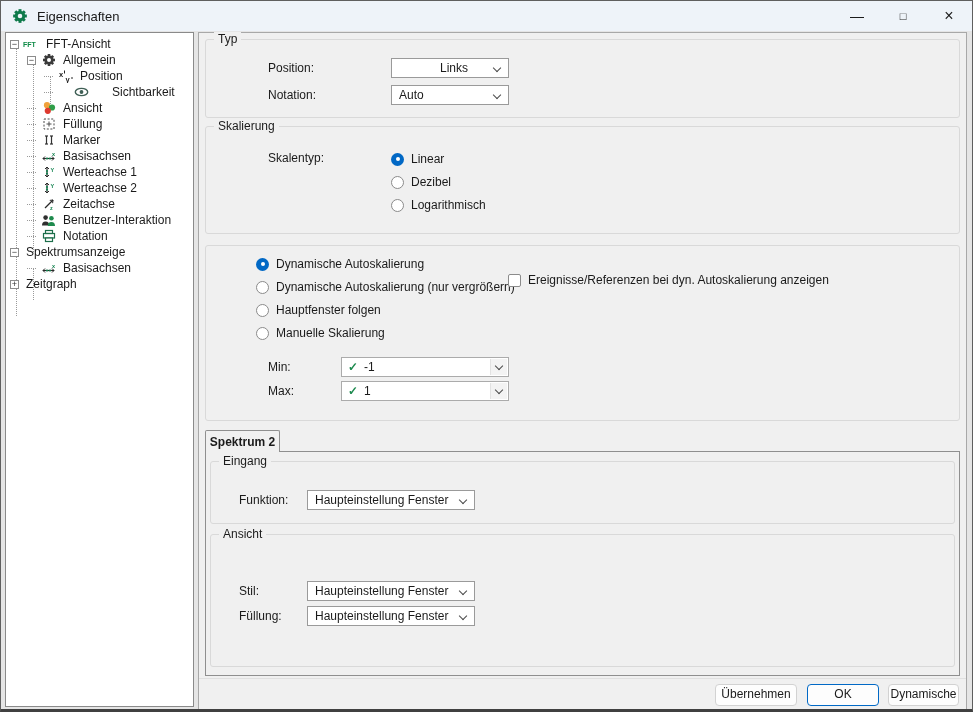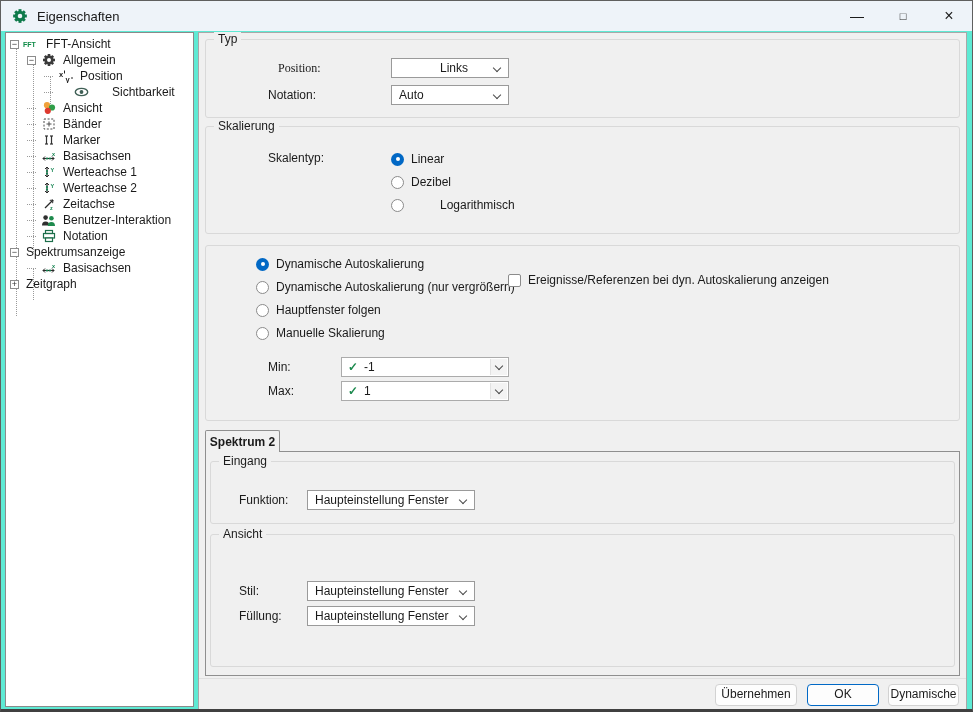--- a/index.html
+++ b/index.html
@@ -1,18 +1,18 @@
 <!DOCTYPE html>
 <html><head>
 <meta charset="utf-8">
 <style>
   html,body{margin:0;padding:0;background:#cfcfcf;}
   *{box-sizing:border-box;}
   .window{
-    position:relative;width:973px;height:712px;background:#5eead4;
+    position:relative;width:973px;height:712px;background:#e5e5e5;
     border:1px solid #5f5f5f;border-bottom:3px solid #404040;
     font-family:"Liberation Sans",sans-serif;font-size:12px;color:#1a1a1a;overflow:hidden;
   }
   
   .titlebar{position:absolute;left:0;top:0;right:0;height:30px;background:#eef3f9;display:flex;align-items:center;}
   .title-gear{margin-left:11px;width:16px;height:16px;flex:none;}
   .title-text{margin-left:9px;font-size:13px;}
   .win-controls{position:absolute;right:0;top:0;height:30px;display:flex;}
   .win-btn{width:46px;height:30px;display:flex;align-items:center;justify-content:center;color:#1b1b1b;}
   .win-btn.min{font-size:14px;} .win-btn.max{font-size:11px;} .win-btn.close{font-size:16px;}
@@ -142,21 +142,21 @@
     </div>
       <div class="tree-row" style="padding-left: 21px;">
       <span class="expander dash"></span>
       <span class="t-icon">
           <svg width="14" height="14" viewBox="0 0 14 14">
             <rect x="2" y="2" width="10" height="10" fill="none" stroke="#4a4a4a" stroke-dasharray="2,1.6"></rect>
             <line x1="7" y1="4.5" x2="7" y2="9.5" stroke="#4a4a4a"></line>
             <line x1="4.5" y1="7" x2="9.5" y2="7" stroke="#4a4a4a"></line>
           </svg>
         </span>
-      <span class="t-label">Bänder</span>
+      <span class="t-label">Füllung</span>
     </div>
       <div class="tree-row" style="padding-left: 21px;">
       <span class="expander dash"></span>
       <span class="t-icon">
           <svg width="14" height="14" viewBox="0 0 14 14">
             <g stroke="#333" stroke-width="1.2">
               <line x1="4.5" y1="3" x2="4.5" y2="11"></line>
               <line x1="3" y1="3" x2="6" y2="3"></line>
               <line x1="3" y1="11" x2="6" y2="11"></line>
               <line x1="9.5" y1="3" x2="9.5" y2="11"></line>
@@ -266,21 +266,21 @@
       <span class="expander box">+</span>
 
       <span class="t-label">Zeitgraph</span>
     </div>
     </div>
 
   <div class="right-panel">
 
     <div class="groupbox" style="left:6px;top:6px;width:755px;height:79px;">
       <span class="gb-title">Typ</span>
-      <span class="flabel" style="left:72px;top:18px;font-family:Liberation Serif, serif;">Position:</span>
+      <span class="flabel" style="left:62px;top:18px;">Position:</span>
       <div class="combo" style="left:185px;top:18px;width:118px;padding-left:48px;">
         <span>Links</span>
         <span class="chev"></span>
       </div>
       <span class="flabel" style="left:62px;top:45px;">Notation:</span>
       <div class="combo" style="left:185px;top:45px;width:118px;">
         <span>Auto</span>
         <span class="chev"></span>
       </div>
     </div>
@@ -289,21 +289,21 @@
       <span class="gb-title">Skalierung</span>
       <span class="flabel" style="left:62px;top:21px;">Skalentyp:</span>
       <div class="radio-row" style="left:185px;top:23px;">
         <span class="radio sel"></span>
         <span class="r-label">Linear</span>
       </div>
       <div class="radio-row" style="left:185px;top:46px;">
         <span class="radio"></span>
         <span class="r-label">Dezibel</span>
       </div>
-      <div class="radio-row" style="left:185px;top:69px;gap:29px;">
+      <div class="radio-row" style="left:185px;top:69px;">
         <span class="radio"></span>
         <span class="r-label">Logarithmisch</span>
       </div>
     </div>
 
     <div class="groupbox" style="left:6px;top:212px;width:755px;height:176px;">
       <div class="radio-row" style="left:50px;top:9px;">
         <span class="radio sel"></span>
         <span class="r-label">Dynamische Autoskalierung</span>
       </div>

